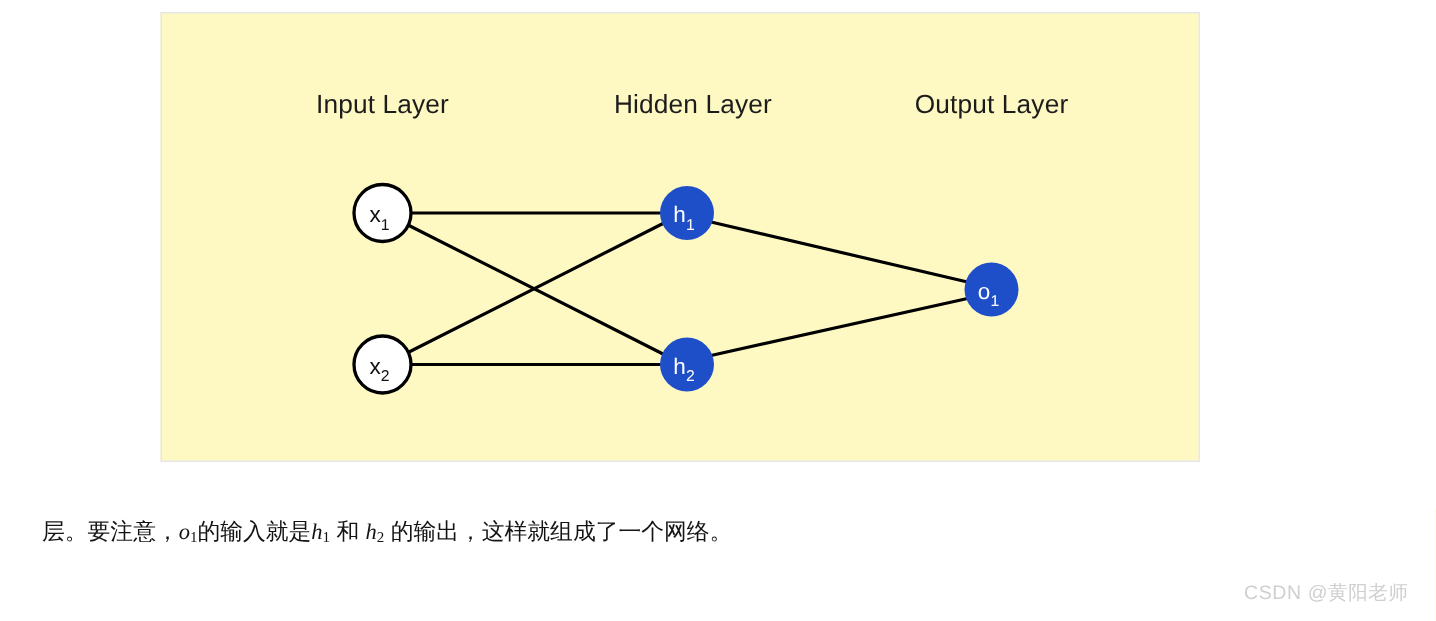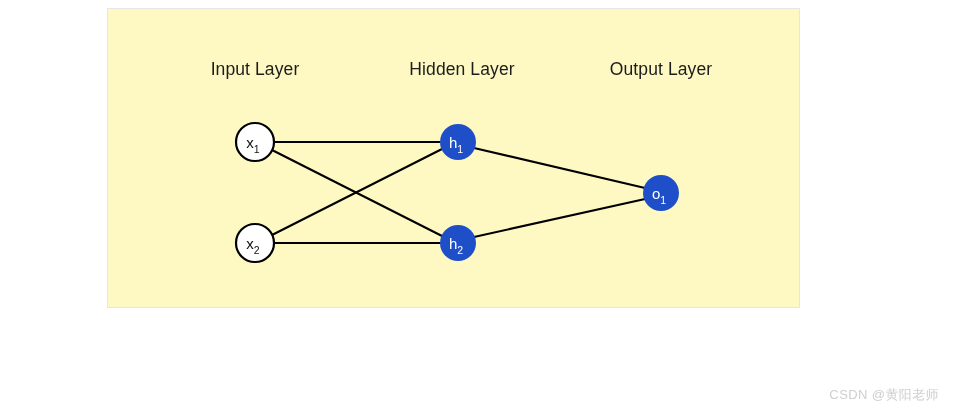--- a/index.html
+++ b/index.html
@@ -156,15 +156,16 @@
     </g>
 
     <g>
       <circle class="node-output" cx="553" cy="184" r="18"></circle>
       <text class="node-label-light" x="551" y="190">o<tspan class="sub-light" dy="5">1</tspan></text>
     </g>
   </svg>
 </div>
 
 <div id="caption">
+  <span class="cap-line"><span>层。要注意，</span><span class="mathvar"><span>o</span><sub>1</sub></span><span>的输入就是</span><span class="mathvar"><span>h</span><sub>1</sub></span><span> 和 </span><span class="mathvar"><span>h</span><sub>2</sub></span><span> 的输出，这样就组成了一个网络。</span></span>
 </div>
 
 <div id="watermark">CSDN @黄阳老师</div>
 
 </body></html>

